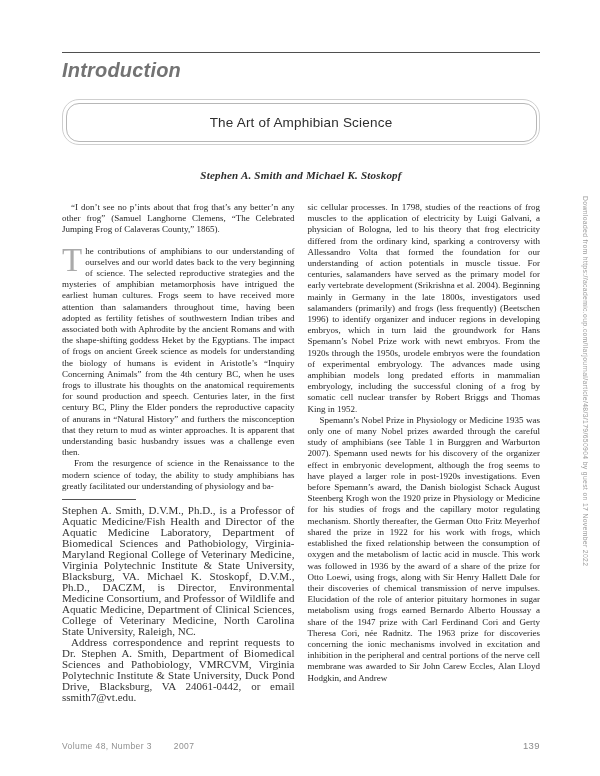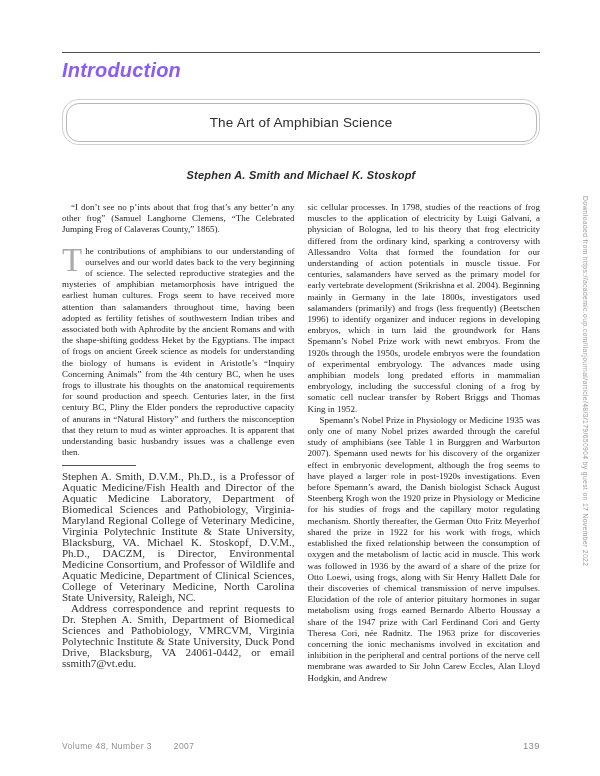--- a/index.html
+++ b/index.html
@@ -12,21 +12,21 @@
   }
   .sheet { position:absolute; inset:0; background:#fff; }
   .content { position:absolute; left:62px; top:0; width:478px; }
 
   .top-rule { margin-top:52px; border-top:1.6px solid #4f4f4f; }
 
   .section-heading {
     font-family:"Liberation Sans", sans-serif;
     font-style:italic; font-weight:700;
     font-size:20px; line-height:24px;
-    color:#8b5cf6; letter-spacing:.2px;
+    color:#737373; letter-spacing:.2px;
     margin:5px 0 0 0;
   }
 
   .title-box-outer {
     margin-top:17px;
     border:1px solid #cfcfcf;
     border-radius:17px;
     padding:2.5px;
     background:#fff;
   }
@@ -37,21 +37,21 @@
     display:flex; align-items:center; justify-content:center;
   }
   .article-title {
     font-family:"Liberation Sans", sans-serif;
     font-size:13.5px; color:#2e2e2e; letter-spacing:.2px;
   }
 
   .authors {
     margin-top:24px;
     text-align:center;
-    font-family:Liberation Sans, sans-serif;
+    font-family:Liberation Serif, serif;
     font-style:italic; font-weight:700;
     font-size:11px; color:#2c2c2c; letter-spacing:.2px;
   }
 
   .columns { display:flex; gap:13px; margin-top:21px;justify-content:space-between; }
   .col {
     width:232.5px;
     font-size:9px; line-height:11.2px;
     text-align:justify;
     color:#262626;
@@ -118,20 +118,21 @@
 
     <div class="authors">Stephen A. Smith and Michael K. Stoskopf</div>
 
     <div class="columns">
 
       <div class="col">
         <p class="quote">“I don’t see no p’ints about that frog that’s any better’n any other frog” (Samuel Langhorne Clemens, “The Celebrated Jumping Frog of Calaveras County,” 1865).</p>
 
         <p class="body-para"><span class="dropcap">T</span><span>he contributions of amphibians to our understanding of ourselves and our world dates back to the very beginning of science. The selected reproductive strategies and the mysteries of amphibian metamorphosis have intrigued the earliest human cultures. Frogs seem to have received more attention than salamanders throughout time, having been adopted as fertility fetishes of southwestern Indian tribes and associated both with Aphrodite by the ancient Romans and with the shape-shifting goddess Heket by the Egyptians. The impact of frogs on ancient Greek science as models for understanding the biology of humans is evident in Aristotle’s “Inquiry Concerning Animals” from the 4th century BC, when he uses frogs to illustrate his thoughts on the anatomical requirements for sound production and speech. Centuries later, in the first century BC, Pliny the Elder ponders the reproductive capacity of anurans in “Natural History” and furthers the misconception that they return to mud as winter approaches. It is apparent that understanding basic husbandry issues was a challenge even then.</span></p>
 
+        <p class="body-para indent">From the resurgence of science in the Renaissance to the modern science of today, the ability to study amphibians has greatly facilitated our understanding of physiology and ba-</p>
 
         <div class="footnote">
           <div class="fn-rule"></div>
           <p class="fn-para">Stephen A. Smith, D.V.M., Ph.D., is a Professor of Aquatic Medicine/Fish Health and Director of the Aquatic Medicine Laboratory, Department of Biomedical Sciences and Pathobiology, Virginia-Maryland Regional College of Veterinary Medicine, Virginia Polytechnic Institute &amp; State University, Blacksburg, VA. Michael K. Stoskopf, D.V.M., Ph.D., DACZM, is Director, Environmental Medicine Consortium, and Professor of Wildlife and Aquatic Medicine, Department of Clinical Sciences, College of Veterinary Medicine, North Carolina State University, Raleigh, NC.</p>
           <p class="fn-para fn-indent">Address correspondence and reprint requests to Dr. Stephen A. Smith, Department of Biomedical Sciences and Pathobiology, VMRCVM, Virginia Polytechnic Institute &amp; State University, Duck Pond Drive, Blacksburg, VA 24061-0442, or email ssmith7@vt.edu.</p>
         </div>
       </div>
 
       <div class="col">
         <p class="body-para">sic cellular processes. In 1798, studies of the reactions of frog muscles to the application of electricity by Luigi Galvani, a physician of Bologna, led to his theory that frog electricity differed from the ordinary kind, sparking a controversy with Allessandro Volta that formed the foundation for our understanding of action potentials in muscle tissue. For centuries, salamanders have served as the primary model for early vertebrate development (Srikrishna et al. 2004). Beginning mainly in Germany in the late 1800s, investigators used salamanders (primarily) and frogs (less frequently) (Beetschen 1996) to identify organizer and inducer regions in developing embryos, which in turn laid the groundwork for Hans Spemann’s Nobel Prize work with newt embryos. From the 1920s through the 1950s, urodele embryos were the foundation of experimental embryology. The advances made using amphibian models long predated efforts in mammalian embryology, including the successful cloning of a frog by somatic cell nuclear transfer by Robert Briggs and Thomas King in 1952.</p>

